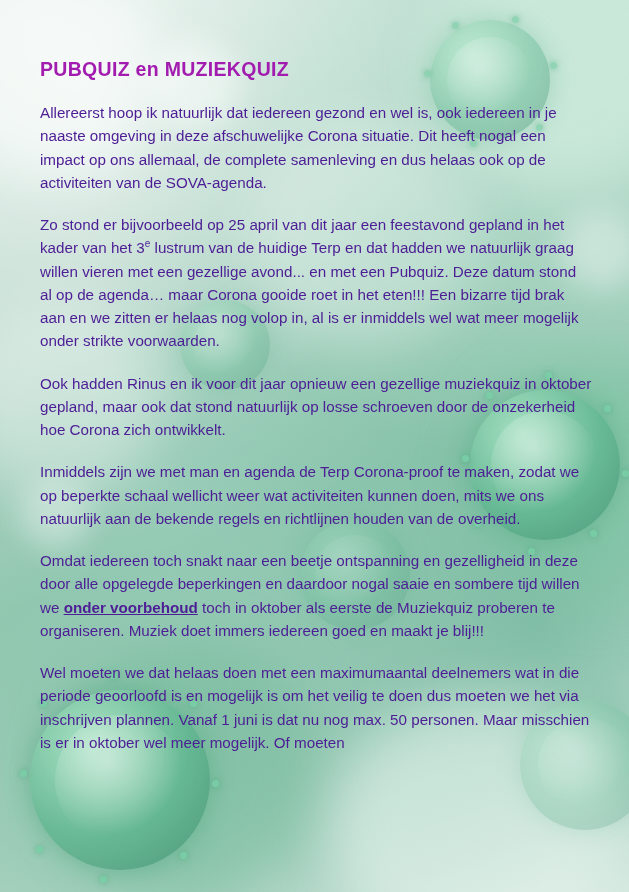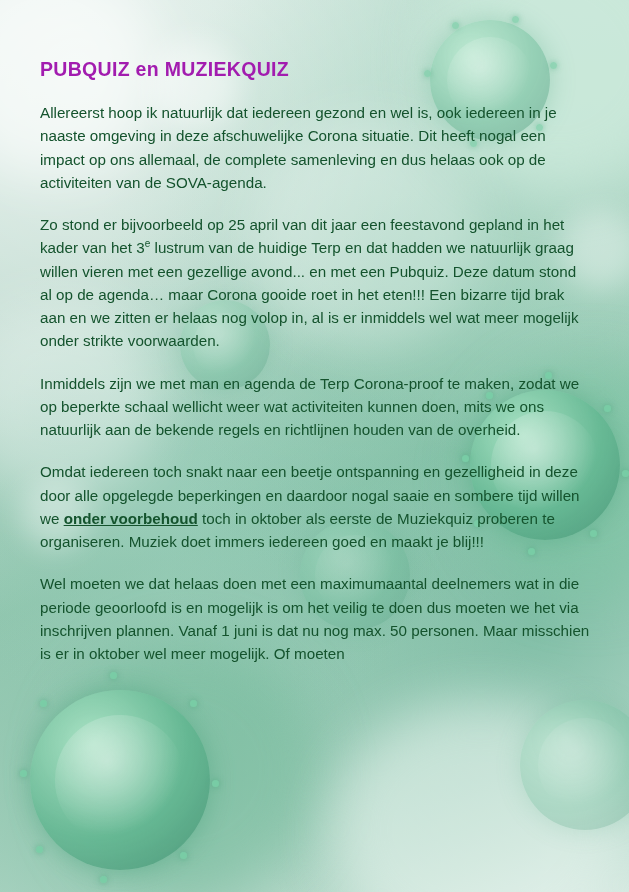--- a/index.html
+++ b/index.html
@@ -81,21 +81,21 @@
     letter-spacing: 0.3px;
     margin: 0 0 20px 0;
   }
   .doc-title .thin {
     font-weight: bold;
   }
   p.para {
     margin: 0 0 19px 0;
     font-size: 15.2px;
     line-height: 1.53;
-    color: #14532d;
+    color: #4c1d95;
     text-align: left;
   }
   p.para:last-child { margin-bottom: 0; }
   .u { text-decoration: underline; font-weight: bold; }
   sup { font-size: 0.66em; vertical-align: super; }
 </style>
 </head>
 <body>
 
 <div id="page">
@@ -157,20 +157,21 @@
       <span class="thin">en</span>
       <span>MUZIEKQUIZ</span>
     </h1>
 
     <p class="para">Allereerst hoop ik natuurlijk dat iedereen gezond en wel is, ook iedereen in je naaste omgeving in deze afschuwelijke Corona situatie. Dit heeft nogal een impact op ons allemaal, de complete samenleving en dus helaas ook op de activiteiten van de SOVA-agenda.</p>
 
     <p class="para">
       <span>Zo stond er bijvoorbeeld op 25 april van dit jaar een feestavond gepland in het kader van het 3</span><sup>e</sup><span> lustrum van de huidige Terp en dat hadden we natuurlijk graag willen vieren met een gezellige avond... en met een Pubquiz. Deze datum stond al op de agenda… maar Corona gooide roet in het eten!!! Een bizarre tijd brak aan en we zitten er helaas nog volop in, al is er inmiddels wel wat meer mogelijk onder strikte voorwaarden.</span>
     </p>
 
+    <p class="para">Ook hadden Rinus en ik voor dit jaar opnieuw een gezellige muziekquiz in oktober gepland, maar ook dat stond natuurlijk op losse schroeven door de onzekerheid hoe Corona zich ontwikkelt.</p>
 
     <p class="para">Inmiddels zijn we met man en agenda de Terp Corona-proof te maken, zodat we op beperkte schaal wellicht weer wat activiteiten kunnen doen, mits we ons natuurlijk aan de bekende regels en richtlijnen houden van de overheid.</p>
 
     <p class="para">
       <span>Omdat iedereen toch snakt naar een beetje ontspanning en gezelligheid in deze door alle opgelegde beperkingen en daardoor nogal saaie en sombere tijd willen we </span><span class="u">onder voorbehoud</span><span> toch in oktober als eerste de Muziekquiz proberen te organiseren. Muziek doet immers iedereen goed en maakt je blij!!!</span>
     </p>
 
     <p class="para">Wel moeten we dat helaas doen met een maximumaantal deelnemers wat in die periode geoorloofd is en mogelijk is om het veilig te doen dus moeten we het via inschrijven plannen. Vanaf 1 juni is dat nu nog max. 50 personen. Maar misschien is er in oktober wel meer mogelijk. Of moeten</p>
 
   </div>

